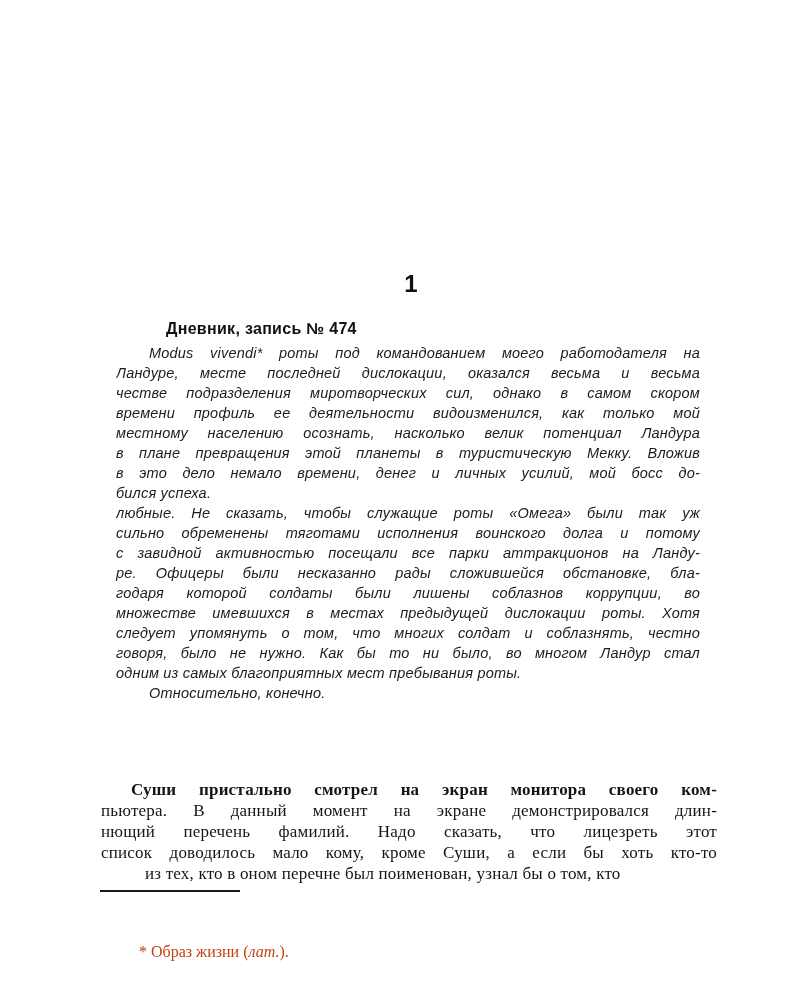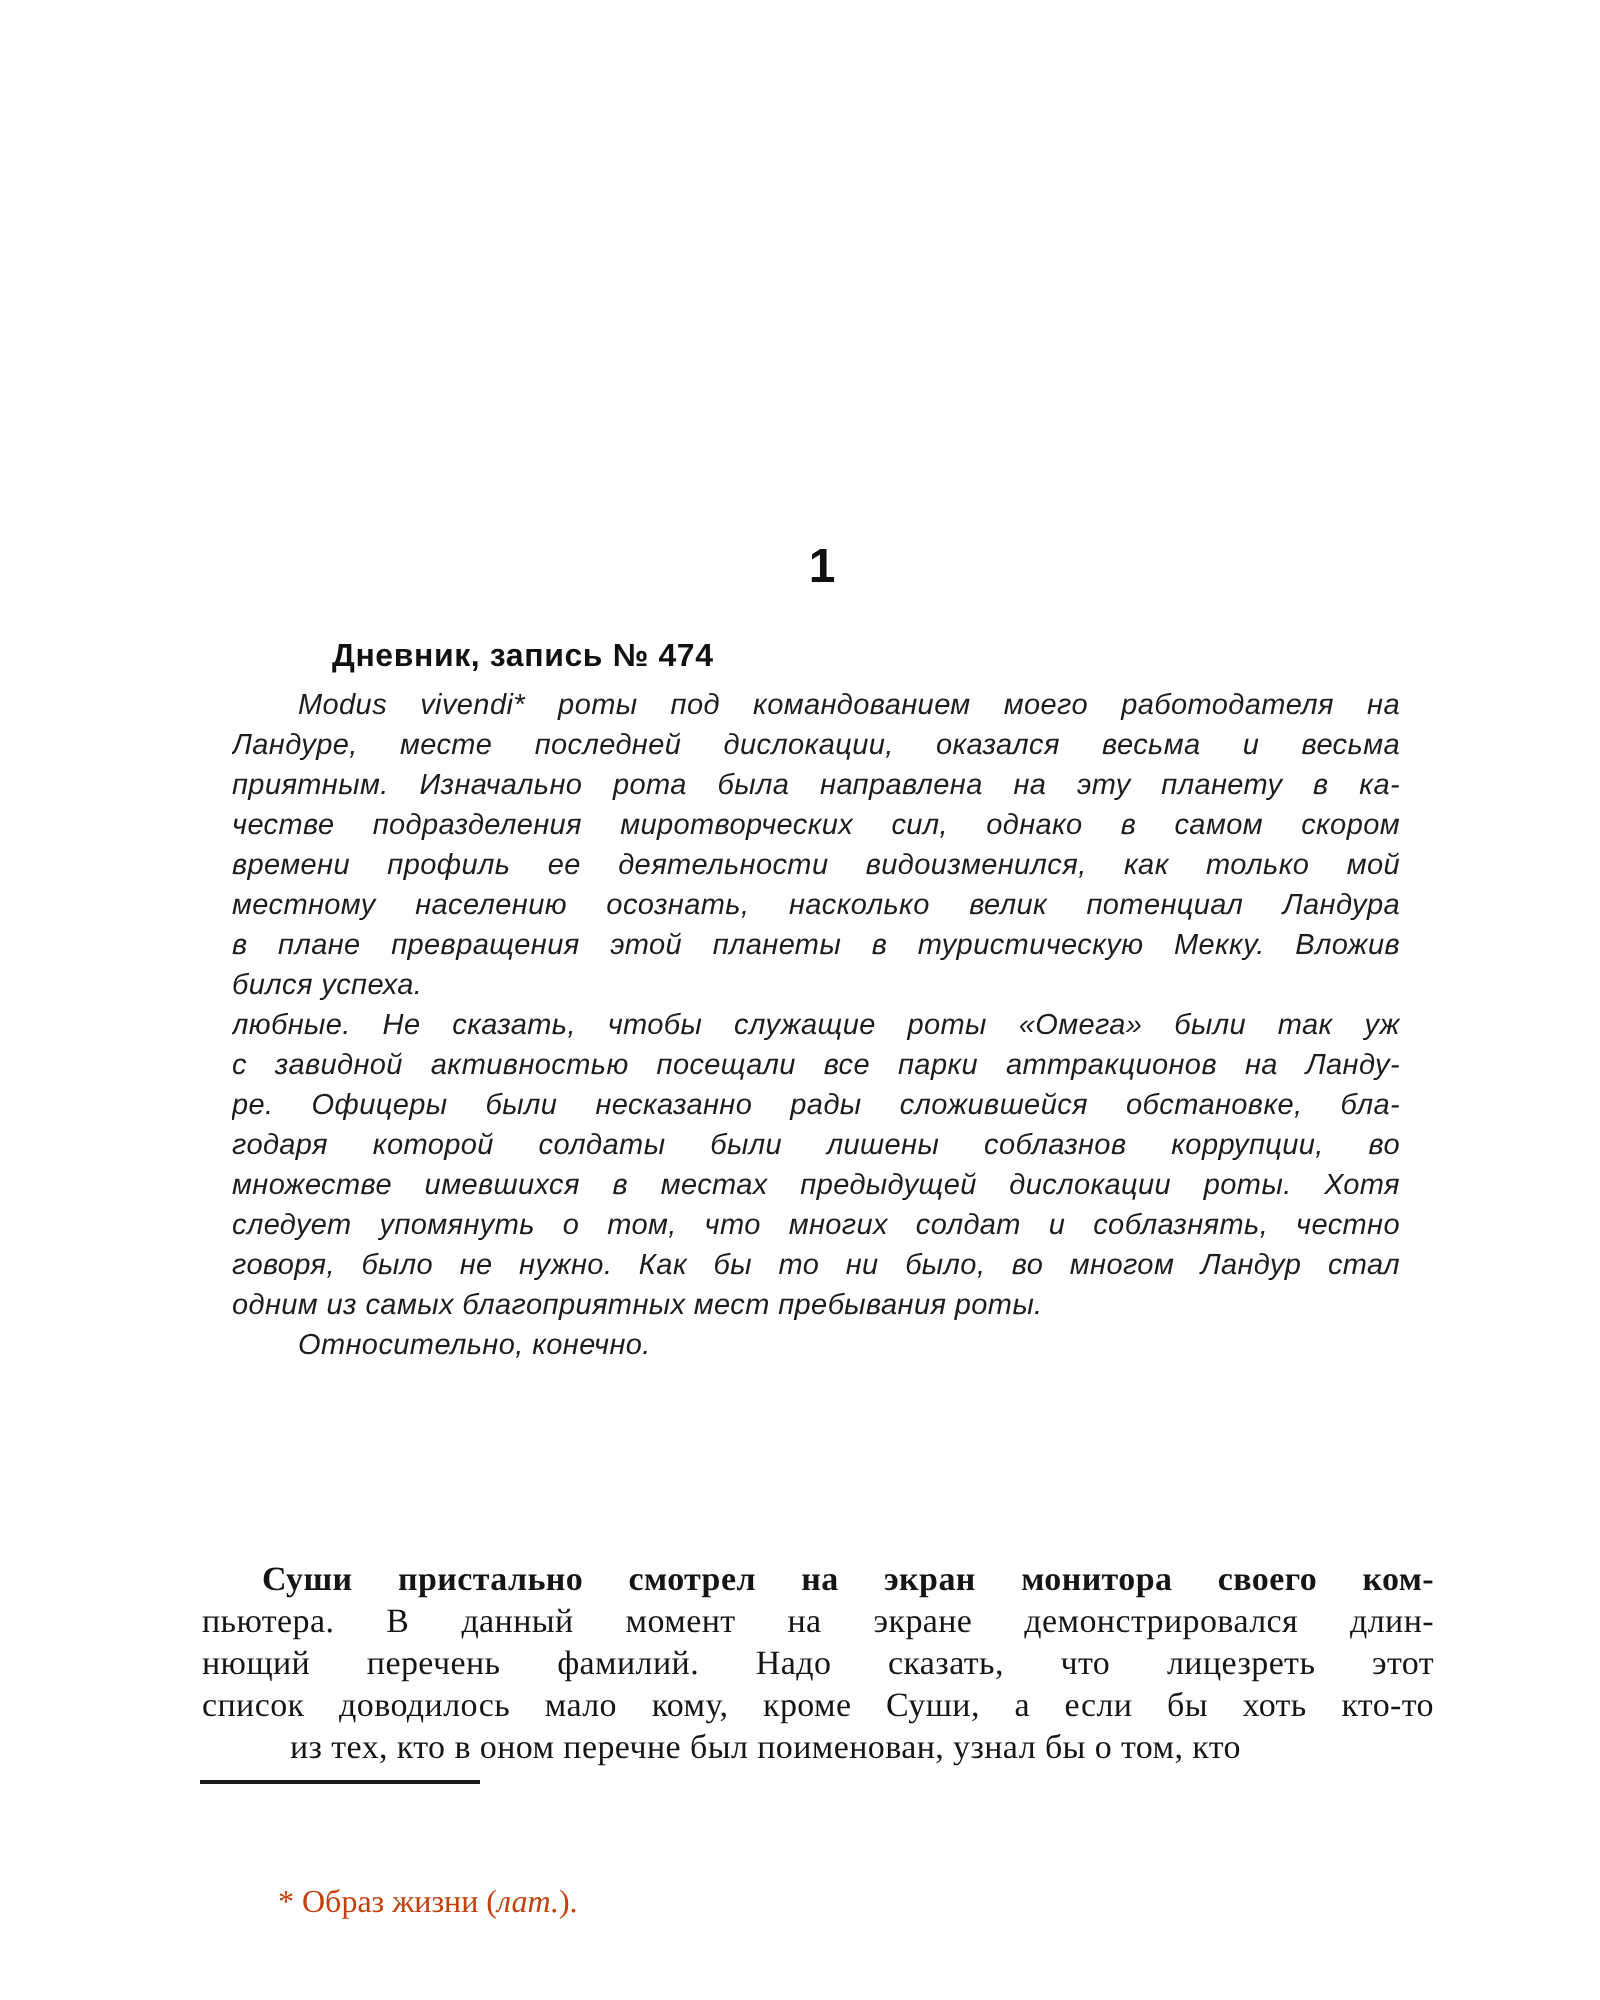--- a/index.html
+++ b/index.html
@@ -115,29 +115,30 @@
 <div class="page">
 
   <div class="chapter-number">1</div>
 
   <div class="diary-heading">Дневник, запись № 474</div>
 
   <div class="diary-block">
     <div>
       <div class="line first">Modus vivendi* роты под командованием моего работодателя на</div>
       <div class="line">Ландуре, месте последней дислокации, оказался весьма и весьма</div>
-      <div class="line">приятным. Изначально рота была направлена на эту планету в ка-</div>
       <div class="line">честве подразделения миротворческих сил, однако в самом скором</div>
       <div class="line">времени профиль ее деятельности видоизменился, как только мой</div>
       <div class="line">местному населению осознать, насколько велик потенциал Ландура</div>
       <div class="line">в плане превращения этой планеты в туристическую Мекку. Вложив</div>
+      <div class="line">в это дело немало времени, денег и личных усилий, мой босс до-</div>
       <div class="line last">бился успеха.</div>
     </div>
     <div>
       <div class="line">любные. Не сказать, чтобы служащие роты «Омега» были так уж</div>
+      <div class="line">сильно обременены тяготами исполнения воинского долга и потому</div>
       <div class="line">с завидной активностью посещали все парки аттракционов на Ланду-</div>
       <div class="line">ре. Офицеры были несказанно рады сложившейся обстановке, бла-</div>
       <div class="line">годаря которой солдаты были лишены соблазнов коррупции, во</div>
       <div class="line">множестве имевшихся в местах предыдущей дислокации роты. Хотя</div>
       <div class="line">следует упомянуть о том, что многих солдат и соблазнять, честно</div>
       <div class="line">говоря, было не нужно. Как бы то ни было, во многом Ландур стал</div>
       <div class="line last">одним из самых благоприятных мест пребывания роты.</div>
     </div>
     <div>
       <div class="line first last">Относительно, конечно.</div>

